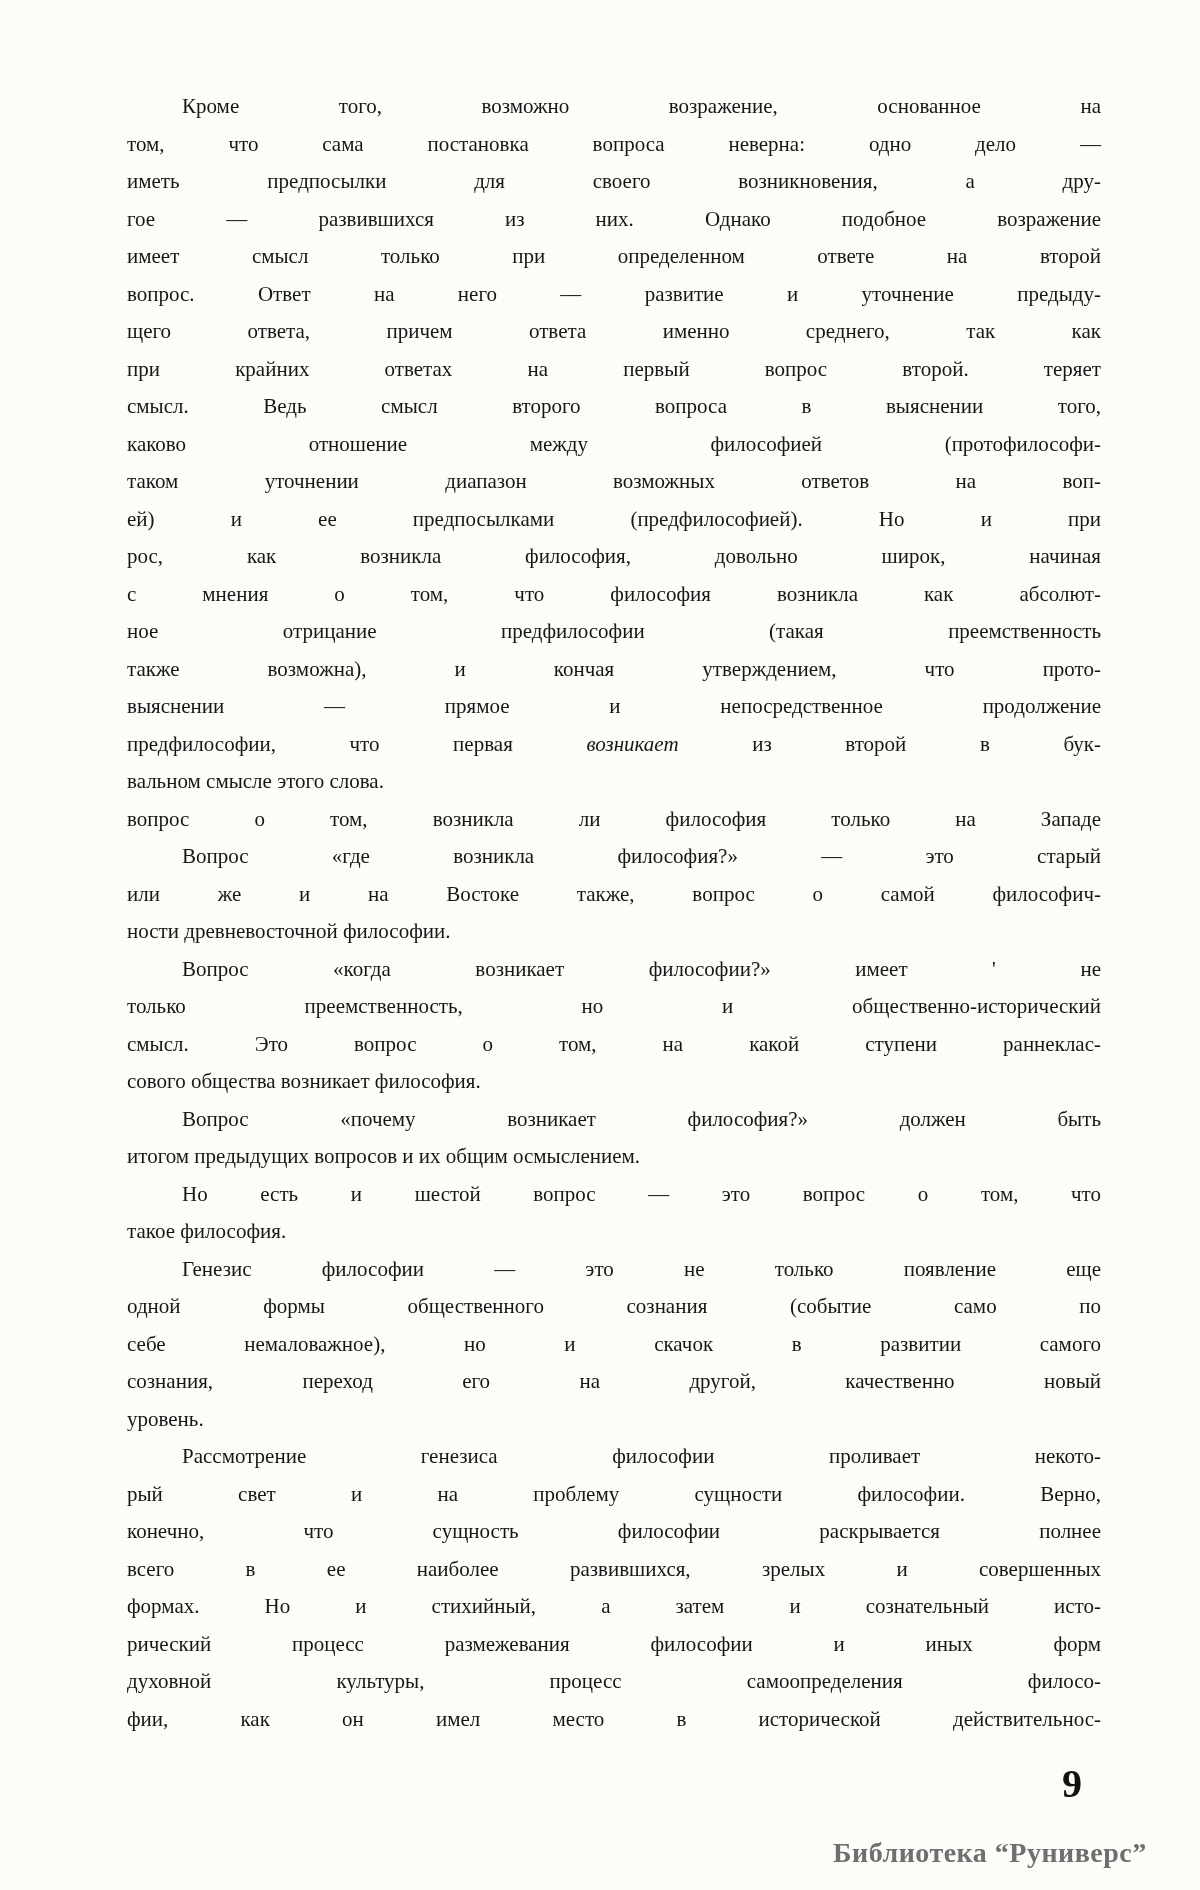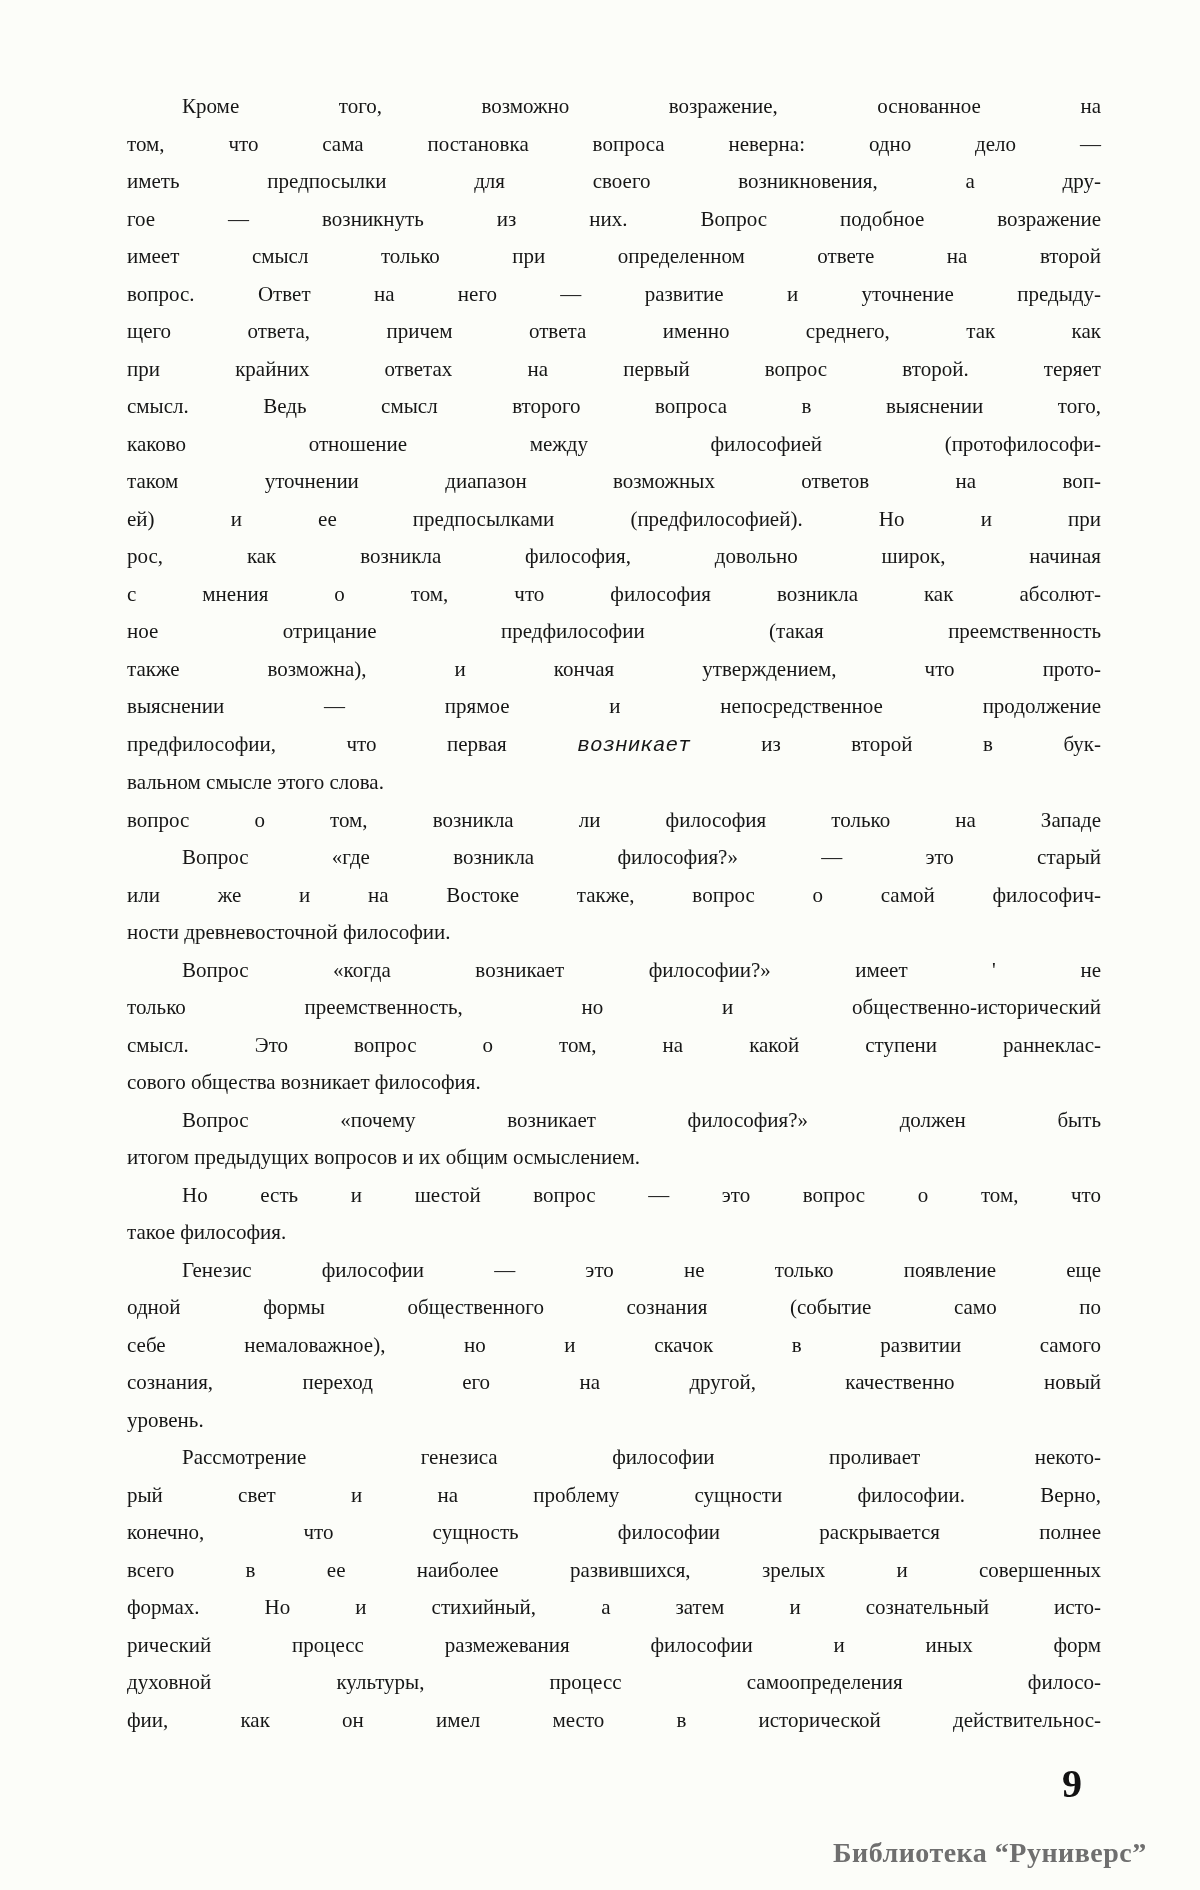--- a/index.html
+++ b/index.html
@@ -35,21 +35,20 @@
     min-height: 37.5px;
   }
   .line.flush {
     text-align-last: left;
   }
   .line.indent {
     text-indent: 55px;
   }
   .line i {
     font-style: italic;
-    font-family: Liberation Mono, monospace;
   }
   .page-number {
     position: absolute;
     left: 1062px;
     top: 1760px;
     font-size: 40px;
     font-weight: 700;
     color: #121212;
   }
   .watermark {
@@ -65,21 +64,21 @@
   }
 </style>
 </head>
 <body style="background: rgb(252, 253, 249);">
 
 <div class="page">
   <div class="text-block" id="text-block" style="color: rgb(22, 22, 22);">
       <div class="line indent">Кроме того, возможно возражение, основанное на</div>
       <div class="line">том, что сама постановка вопроса неверна: одно дело —</div>
       <div class="line">иметь предпосылки для своего возникновения, а дру-</div>
-      <div class="line">гое — возникнуть из них. Вопрос подобное возражение</div>
+      <div class="line">гое — развившихся из них. Однако подобное возражение</div>
       <div class="line">имеет смысл только при определенном ответе на второй</div>
       <div class="line">вопрос. Ответ на него — развитие и уточнение предыду-</div>
       <div class="line">щего ответа, причем ответа именно среднего, так как</div>
       <div class="line">при крайних ответах на первый вопрос второй. теряет</div>
       <div class="line">смысл. Ведь смысл второго вопроса в выяснении того,</div>
       <div class="line">каково отношение между философией (протофилософи-</div>
       <div class="line">таком уточнении диапазон возможных ответов на воп-</div>
       <div class="line">ей) и ее предпосылками (предфилософией). Но и при</div>
       <div class="line">рос, как возникла философия, довольно широк, начиная</div>
       <div class="line">с мнения о том, что философия возникла как абсолют-</div>

